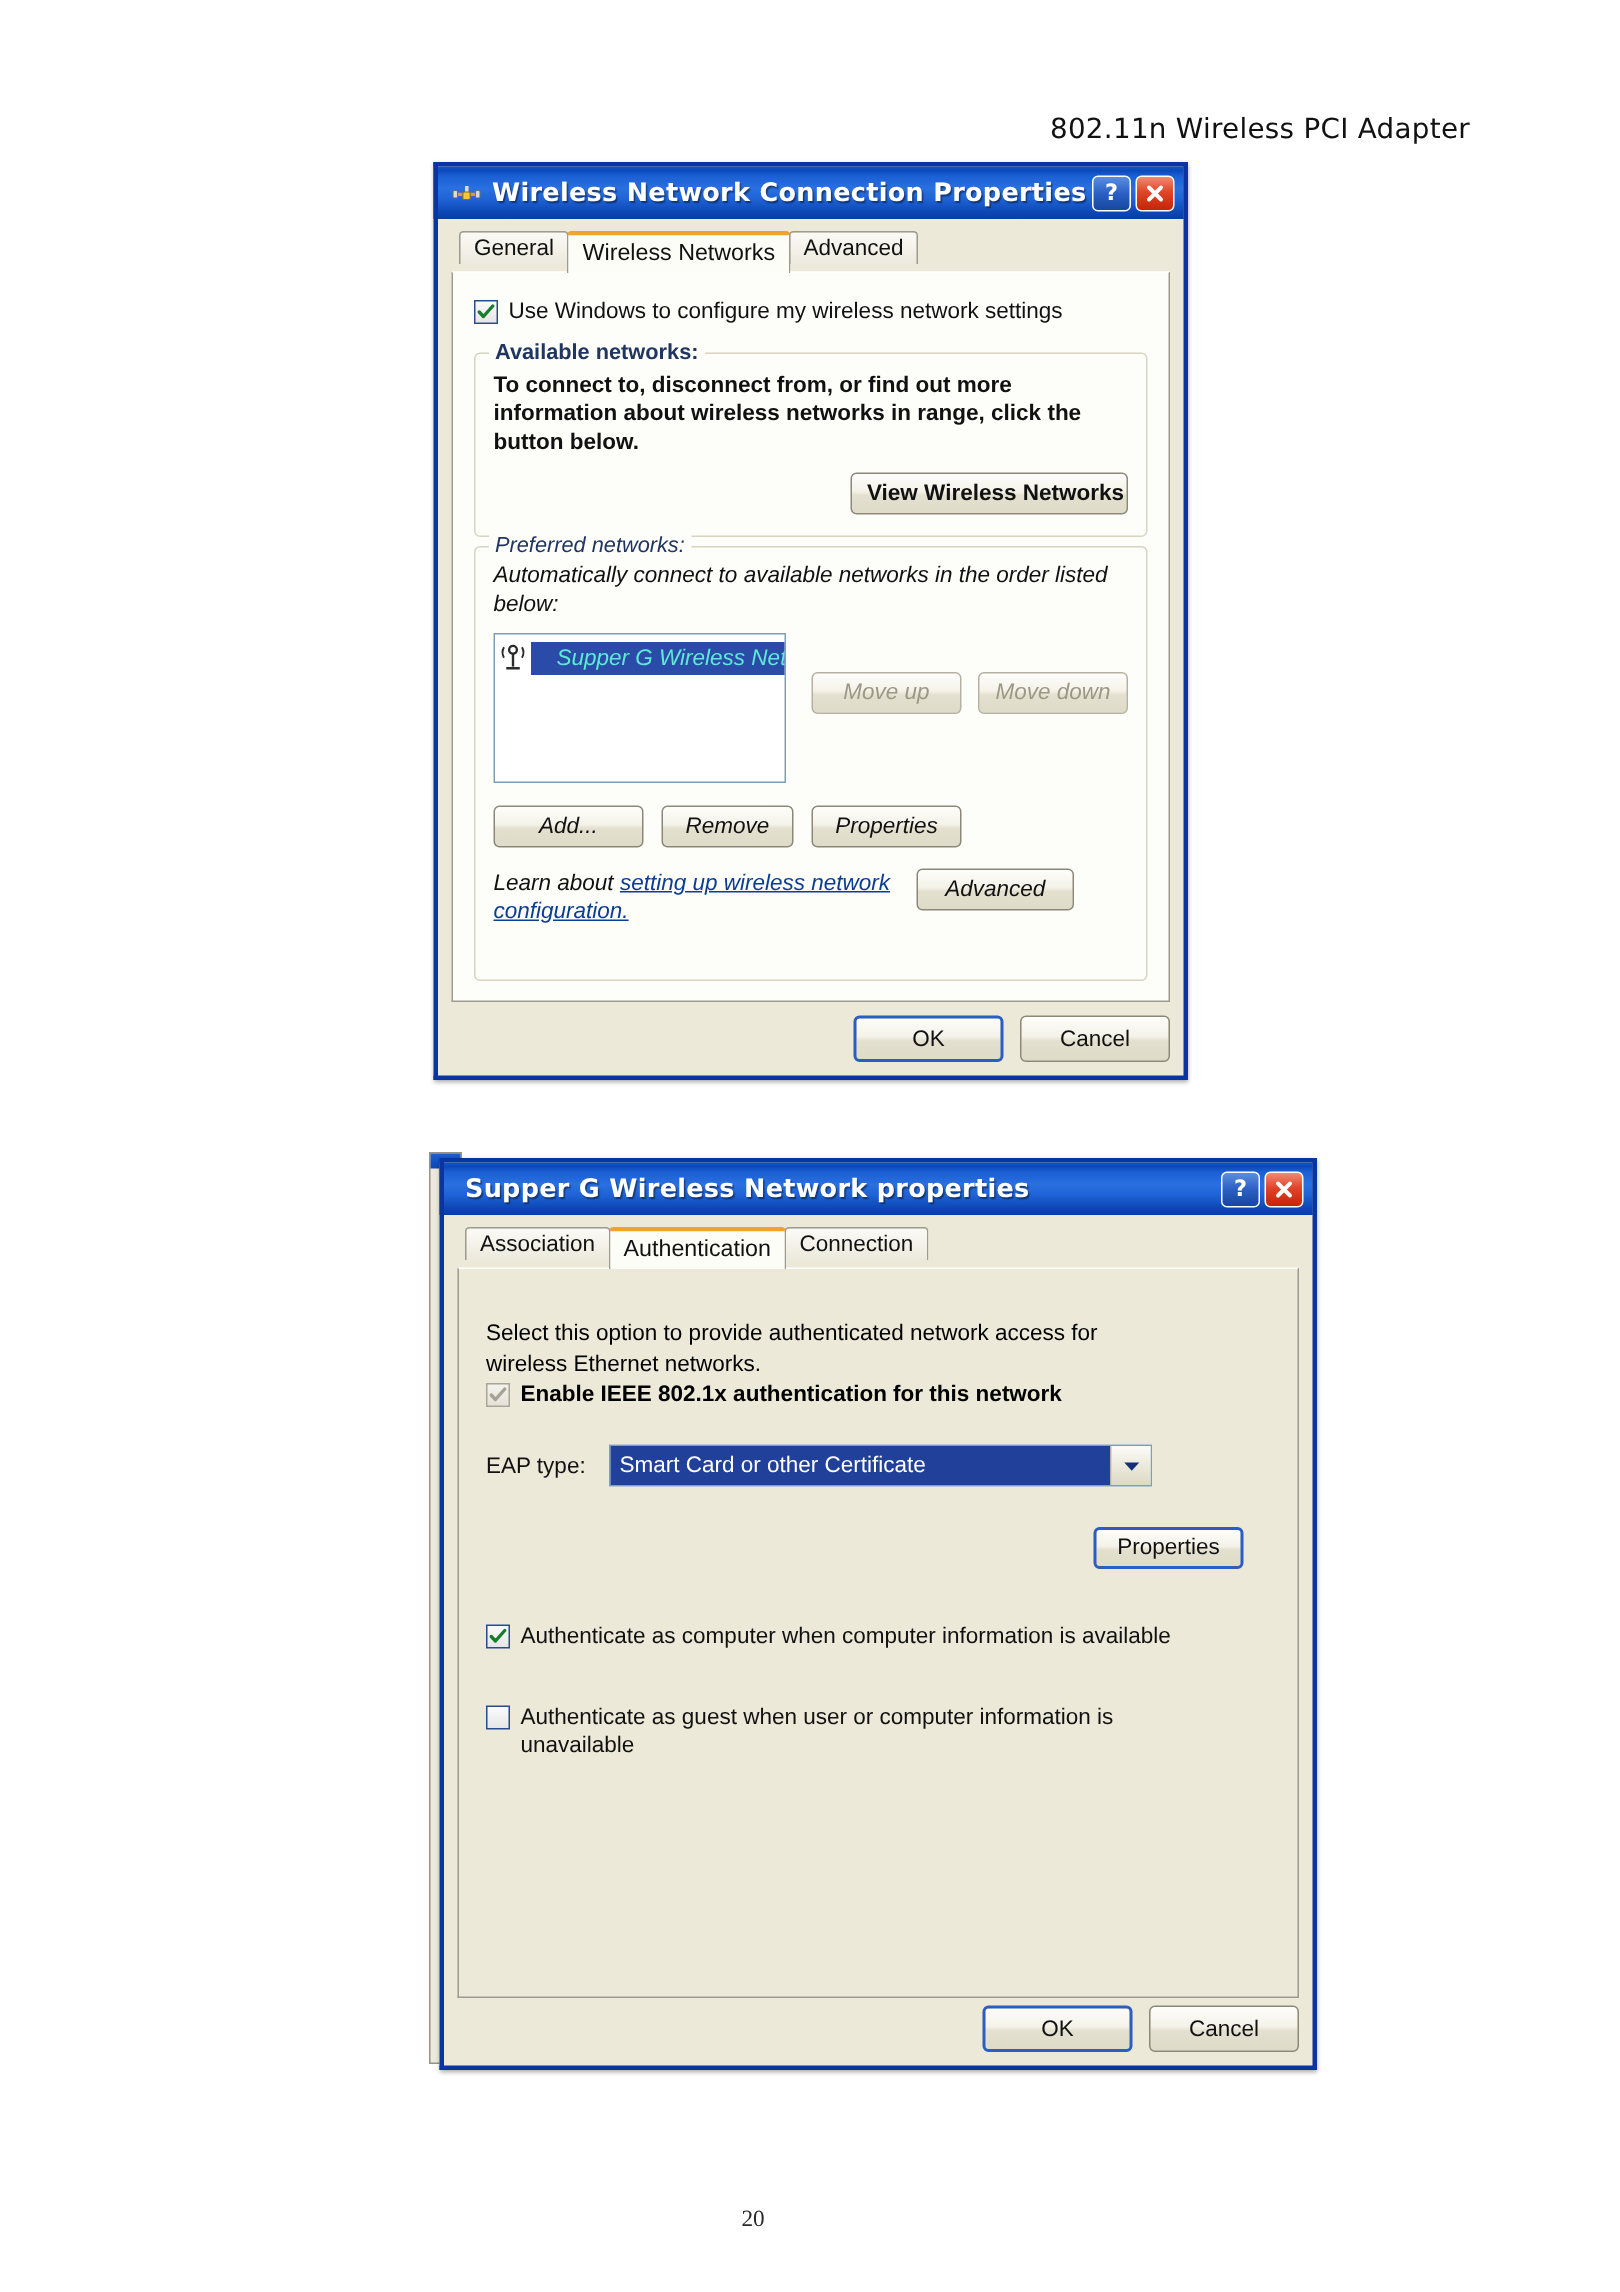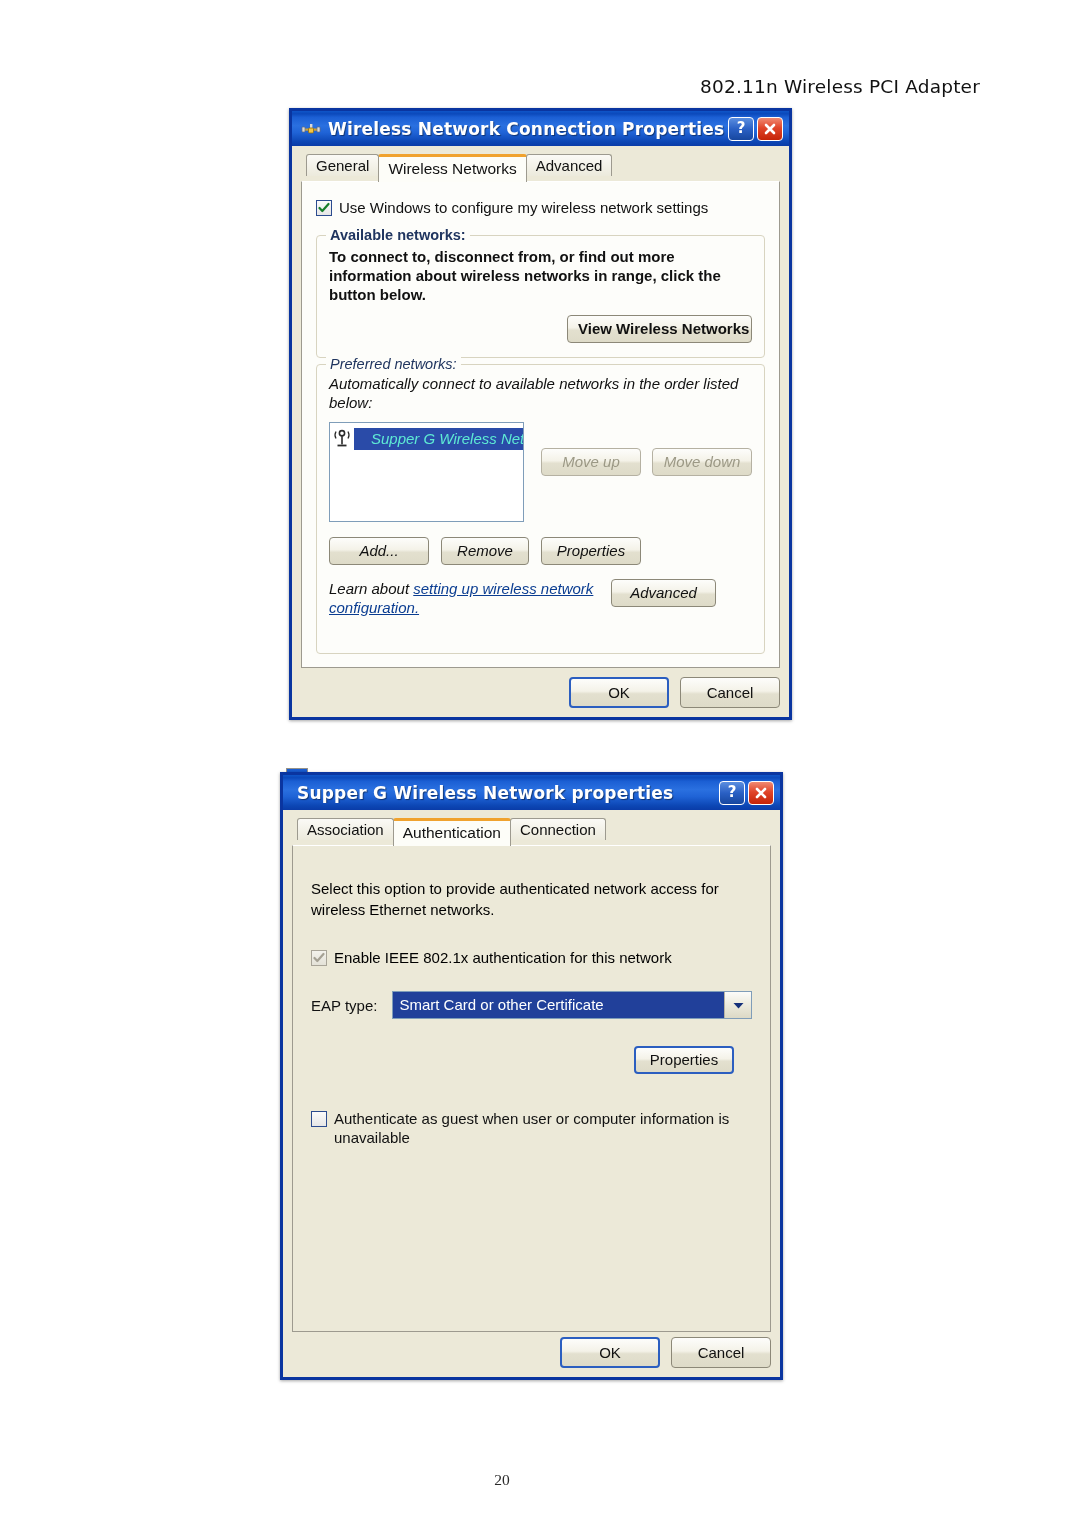--- a/index.html
+++ b/index.html
@@ -393,21 +393,21 @@
     <div class="dlg-footer">
       <span class="btn focus">OK</span>
       <span class="btn">Cancel</span>
     </div>
   </div>
 </div>
 
 <div class="bg-sliver" style="left:286px; top:768px; width:22px; height:608px;"></div>
 <div class="bg-sliver-title" style="left:287px; top:769px; width:20px; height:10px;"></div>
 
-<div class="xp-dialog" style="left:280px; top:772px; width:503px; height:608px;">
+<div class="xp-dialog" style="left:293px; top:772px; width:585px; height:608px;">
 
   <div class="xp-titlebar" style="padding-left:14px;">
     <span class="xp-title">Supper G Wireless Network properties</span>
     <span class="tb-btns">
       <span class="tb-btn tb-help">?</span>
       <span class="tb-btn tb-close">
         <svg width="14" height="14" viewBox="0 0 14 14">
           <path d="M3 3 L11 11 M11 3 L3 11" stroke="#ffffff" stroke-width="2.6" stroke-linecap="round"></path>
         </svg>
       </span>
@@ -419,21 +419,21 @@
     <div class="tabstrip">
       <span class="tab">Association</span>
       <span class="tab active">Authentication</span>
       <span class="tab">Connection</span>
     </div>
 
     <div class="tabpage" style="height:487px; padding:32px 18px 0 18px; background:#ece9d8;">
 
       <div class="body-text dim" style="width:410px; line-height:21px;">Select this option to provide authenticated network access for wireless Ethernet networks.</div>
 
-      <div class="chk-row" style="margin-top:28px;">
+      <div class="chk-row" style="font-weight:bold;">
         <span class="chk disabled">
           <svg width="12" height="12" viewBox="0 0 12 12">
               <path d="M1.5 6 L4.3 9 L10.5 2" stroke="#a5a194" stroke-width="2.2" fill="none" stroke-linecap="round" stroke-linejoin="round"></path>
             </svg>
         </span>
         <span class="body-text dim">Enable IEEE 802.1x authentication for this network</span>
       </div>
 
       <div style="display:flex; align-items:center; margin-top:24px;">
         <span class="body-text" style="width:82px;">EAP type:</span>
@@ -444,20 +444,28 @@
                 <path d="M1.5 2 L6.5 7.5 L11.5 2" fill="#14307a"></path>
               </svg>
           </span>
         </div>
       </div>
 
       <div style="text-align:right; margin-top:27px; padding-right:18px;">
         <span class="btn focus" style="width:100px;">Properties</span>
       </div>
 
+      <div class="chk-row" style="margin-top:35px;">
+        <span class="chk">
+          <svg width="12" height="12" viewBox="0 0 12 12">
+              <path d="M1.5 6 L4.3 9 L10.5 2" stroke="#167d2b" stroke-width="2.2" fill="none" stroke-linecap="round" stroke-linejoin="round"></path>
+            </svg>
+        </span>
+        <span>Authenticate as computer when computer information is available</span>
+      </div>
 
       <div class="chk-row" style="margin-top:35px;">
         <span class="chk"></span>
         <span style="width:400px; display:inline-block;">Authenticate as guest when user or computer information is unavailable</span>
       </div>
     </div>
 
     <div class="dlg-footer">
       <span class="btn focus">OK</span>
       <span class="btn">Cancel</span>

